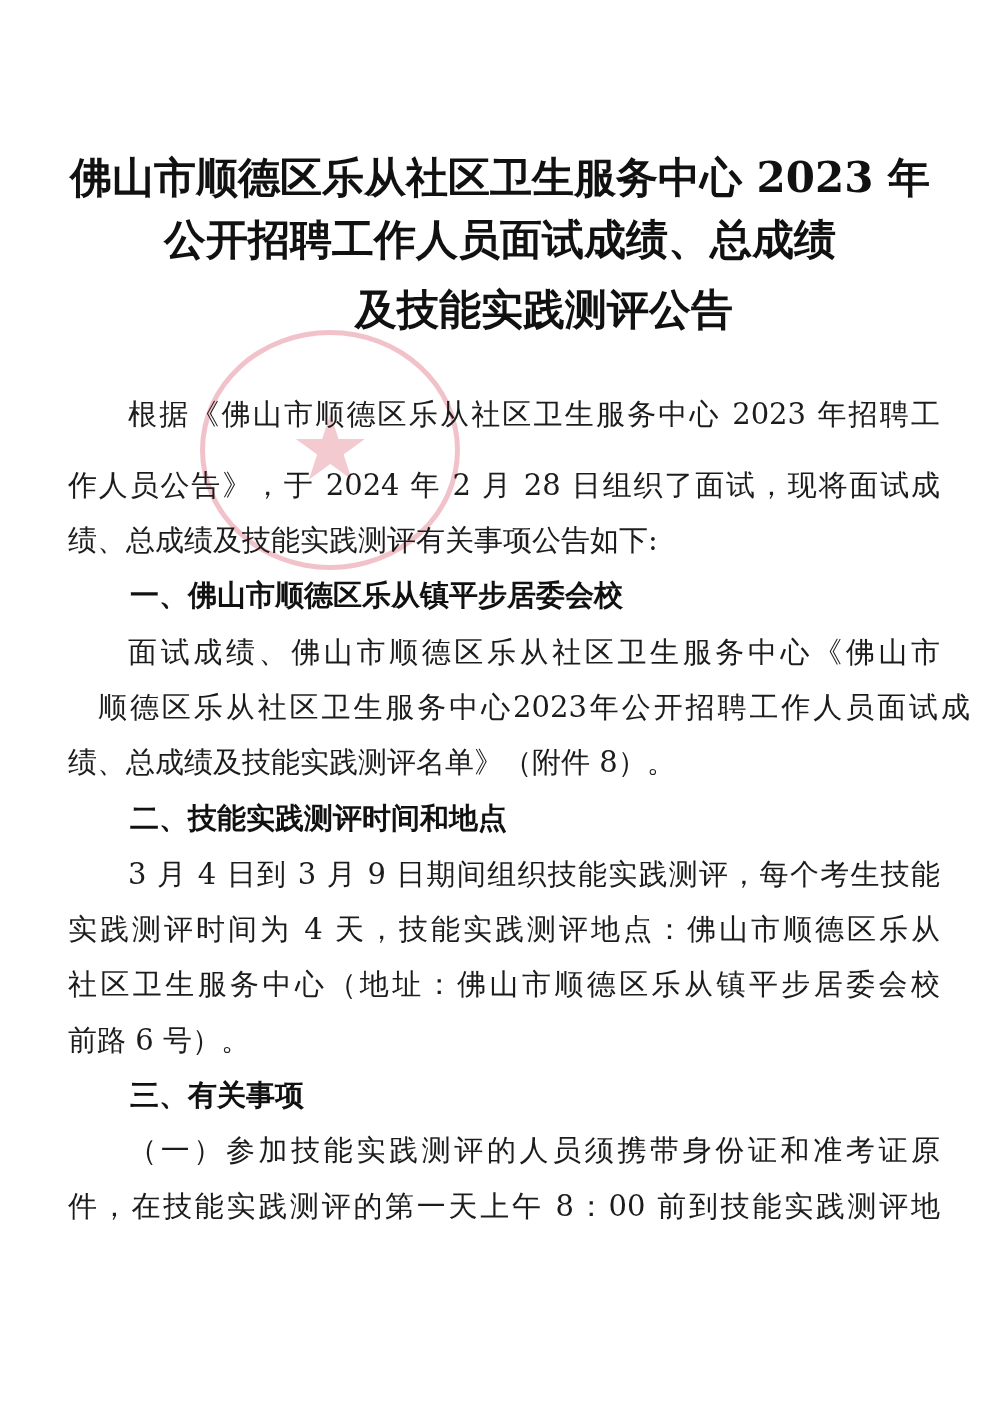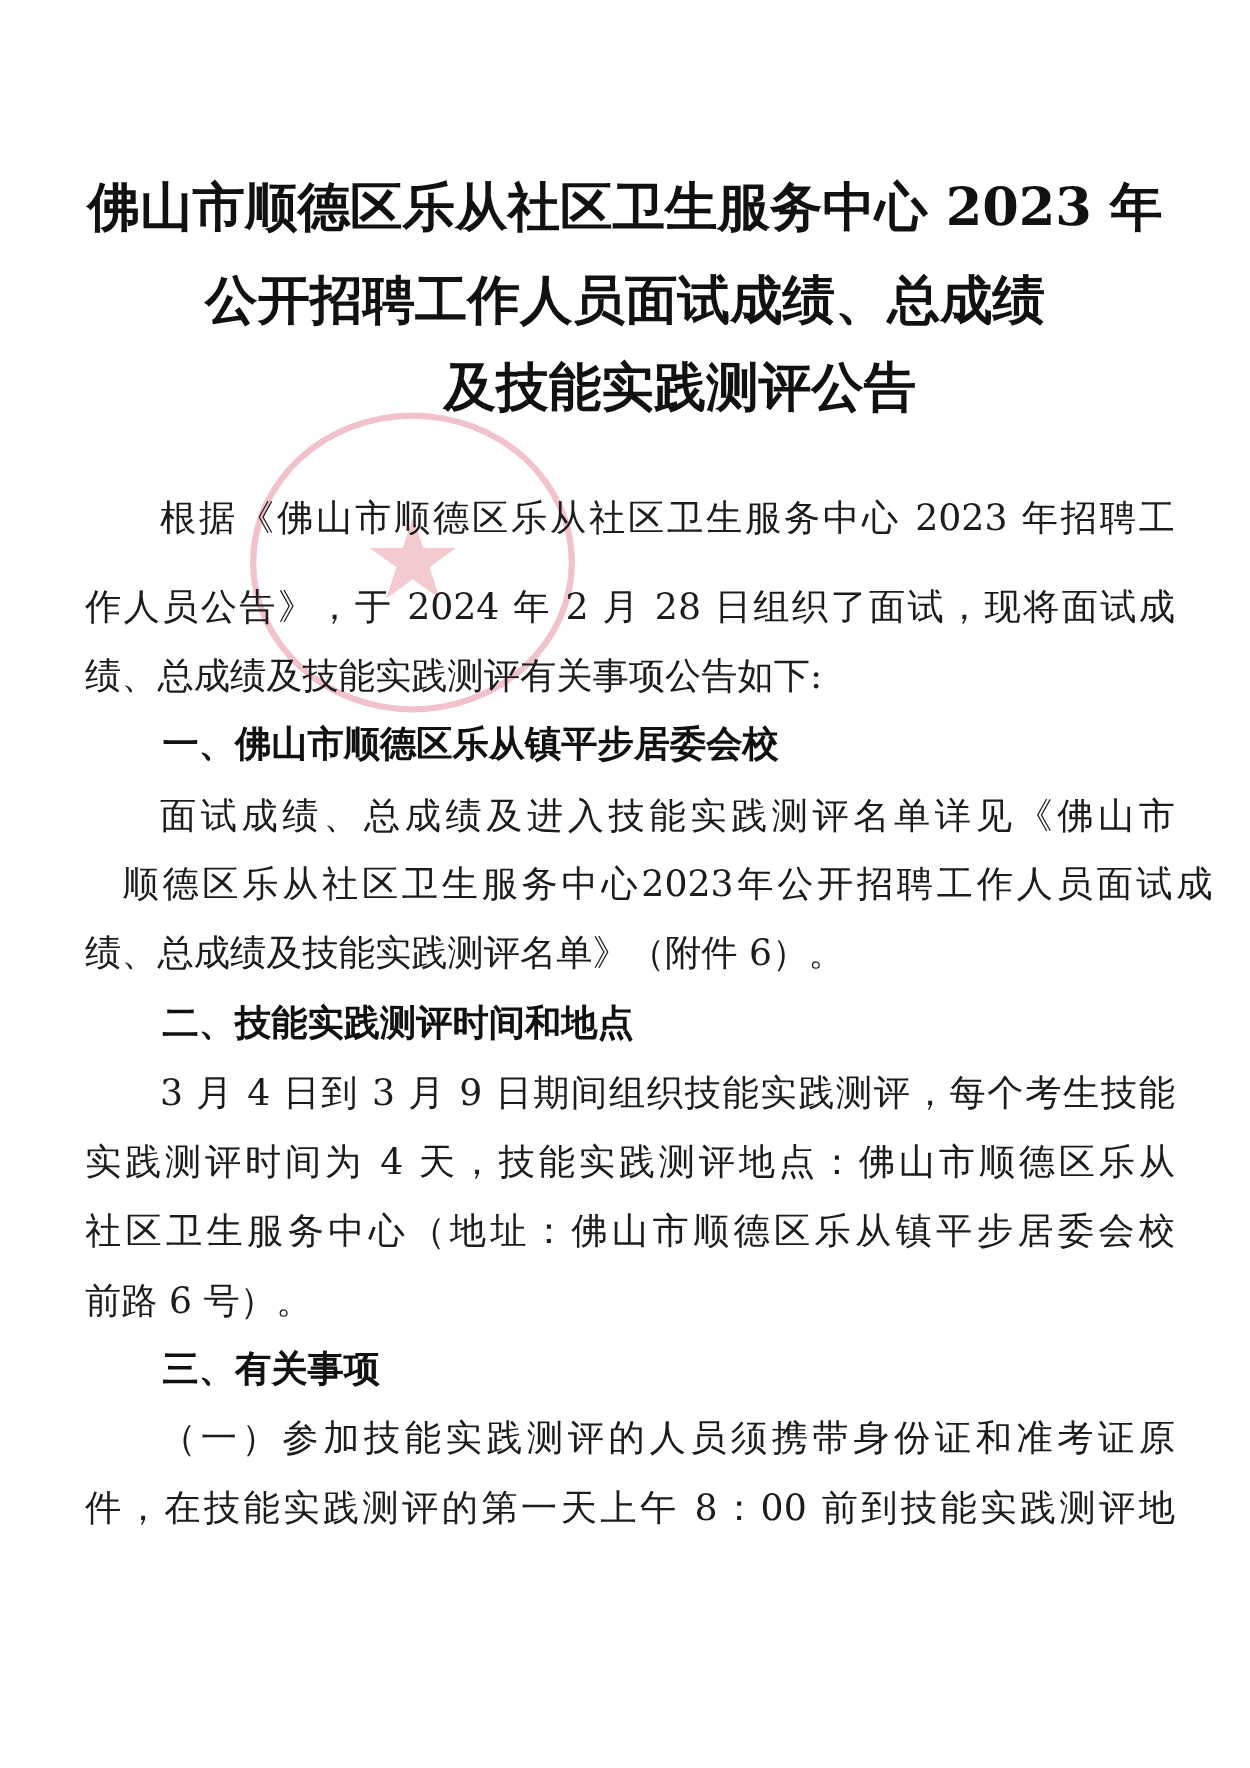--- a/index.html
+++ b/index.html
@@ -5,21 +5,21 @@
   html, body { margin: 0; padding: 0; }
   body {
     width: 1000px; height: 1414px; background: #ffffff; position: relative; overflow: hidden;
     font-family: "DejaVu Serif", "Liberation Serif", serif; color: #1a1a1a;
   }
   .title {
     position: absolute; left: 0; width: 1000px; text-align: center;
     font-family: "DejaVu Serif", serif; font-weight: bold; font-size: 42px;
     letter-spacing: 0px; color: #111;
   }
-  .t1 { top: 138px; }
+  .t1 { top: 150px; }
   .t2 { top: 212px; }
   .t3 { top: 282px; margin-left: 44px; }
   .line {
     position: absolute; left: 68px; width: 872px; font-size: 29px; white-space: nowrap;
     text-align: justify; text-align-last: justify; color: #1c1c1c; line-height: 40px;
   }
   .line.short { text-align-last: left; }
   .heading {
     position: absolute; left: 130px; font-family: "DejaVu Sans", sans-serif; font-size: 29px;
     color: #111; line-height: 40px; font-weight: bold;
@@ -41,23 +41,23 @@
 
 <div class="title t1">佛山市顺德区乐从社区卫生服务中心 2023 年</div>
 <div class="title t2">公开招聘工作人员面试成绩、总成绩</div>
 <div class="title t3">及技能实践测评公告</div>
 
 <div class="line" style="top:394px; left:128px; width:812px;">根据《佛山市顺德区乐从社区卫生服务中心 2023 年招聘工</div>
 <div class="line" style="top:465px;">作人员公告》，于 2024 年 2 月 28 日组织了面试，现将面试成</div>
 <div class="line short" style="top:520px;">绩、总成绩及技能实践测评有关事项公告如下:</div>
 
 <div class="heading" style="top:575px;">一、佛山市顺德区乐从镇平步居委会校</div>
-<div class="line" style="top:632px; left:128px; width:812px;">面试成绩、总成绩及进入技能实践测评名单详见《佛山市</div>
+<div class="line" style="top:632px; left:128px; width:812px;">面试成绩、佛山市顺德区乐从社区卫生服务中心《佛山市</div>
 <div class="line" style="top:687px;margin-left:30px;">顺德区乐从社区卫生服务中心2023年公开招聘工作人员面试成</div>
-<div class="line short" style="top:742px;">绩、总成绩及技能实践测评名单》（附件 6）。</div>
+<div class="line short" style="top:742px;">绩、总成绩及技能实践测评名单》（附件 8）。</div>
 
 <div class="heading" style="top:798px;">二、技能实践测评时间和地点</div>
 <div class="line" style="top:854px; left:128px; width:812px;">3 月 4 日到 3 月 9 日期间组织技能实践测评，每个考生技能</div>
 <div class="line" style="top:909px;">实践测评时间为 4 天，技能实践测评地点：佛山市顺德区乐从</div>
 <div class="line" style="top:964px;">社区卫生服务中心（地址：佛山市顺德区乐从镇平步居委会校</div>
 <div class="line short" style="top:1020px;">前路 6 号）。</div>
 
 <div class="heading" style="top:1075px;">三、有关事项</div>
 <div class="line" style="top:1130px; left:128px; width:812px;">（一）参加技能实践测评的人员须携带身份证和准考证原</div>
 <div class="line" style="top:1186px;">件，在技能实践测评的第一天上午 8：00 前到技能实践测评地</div>

